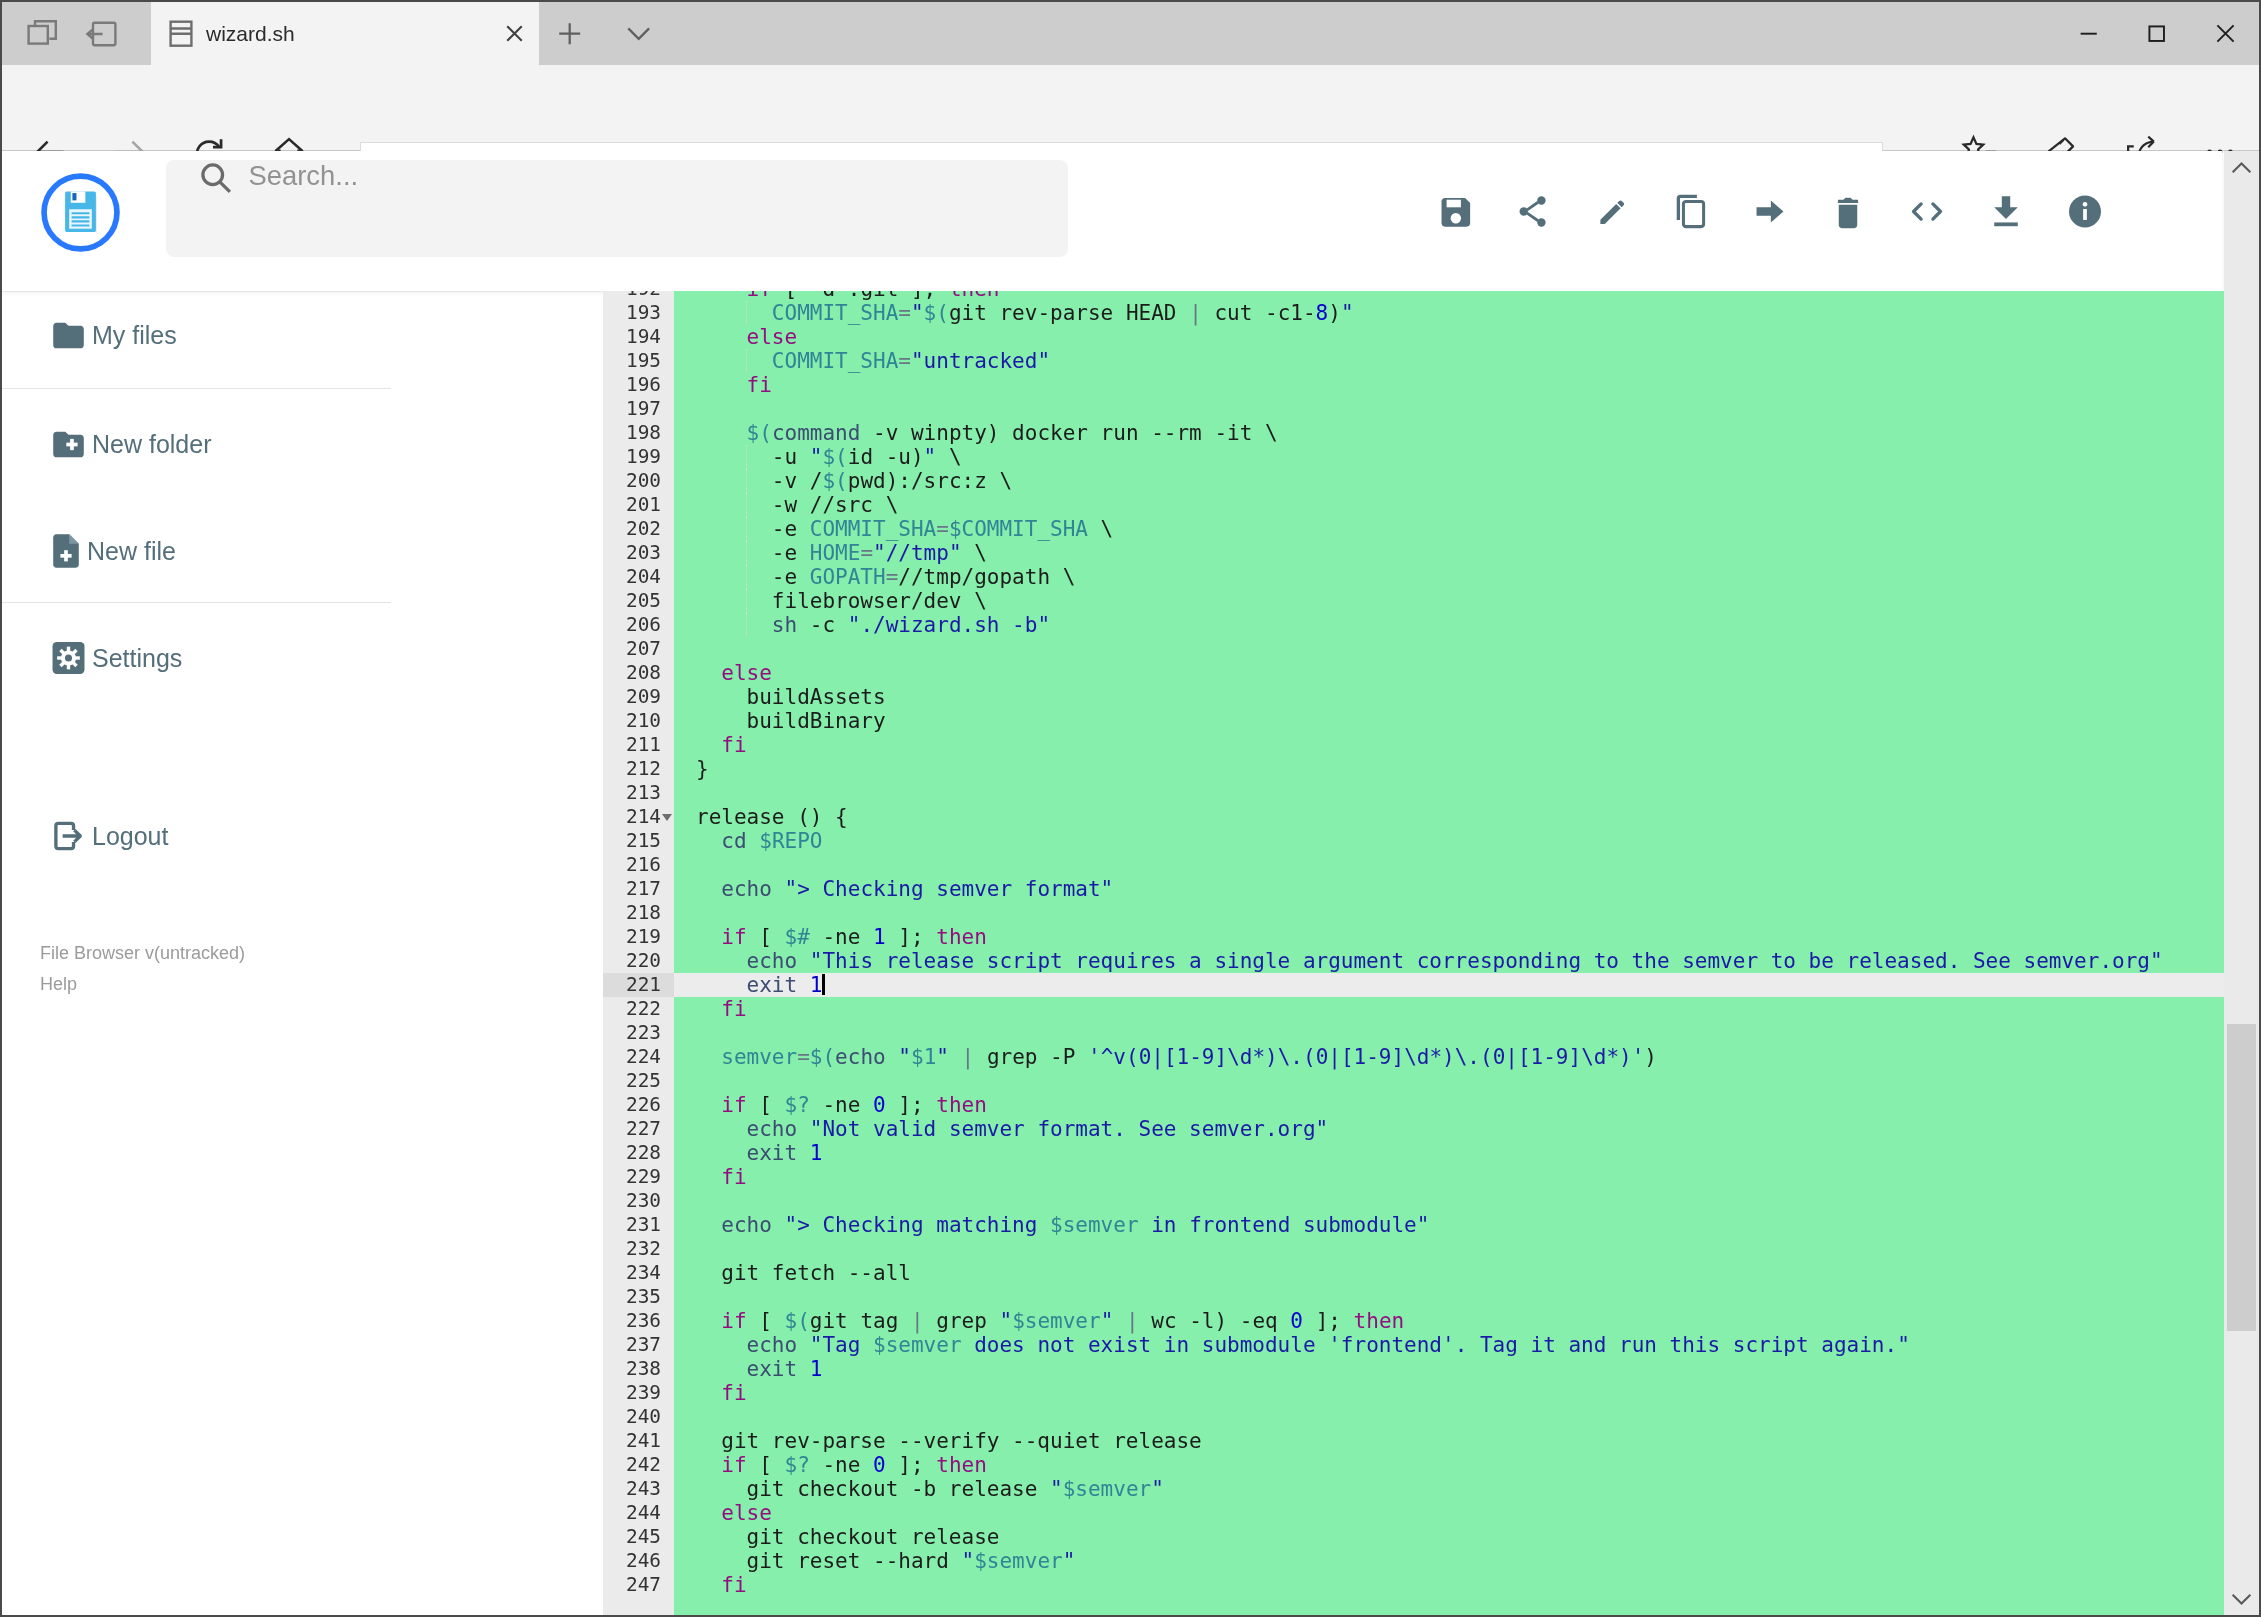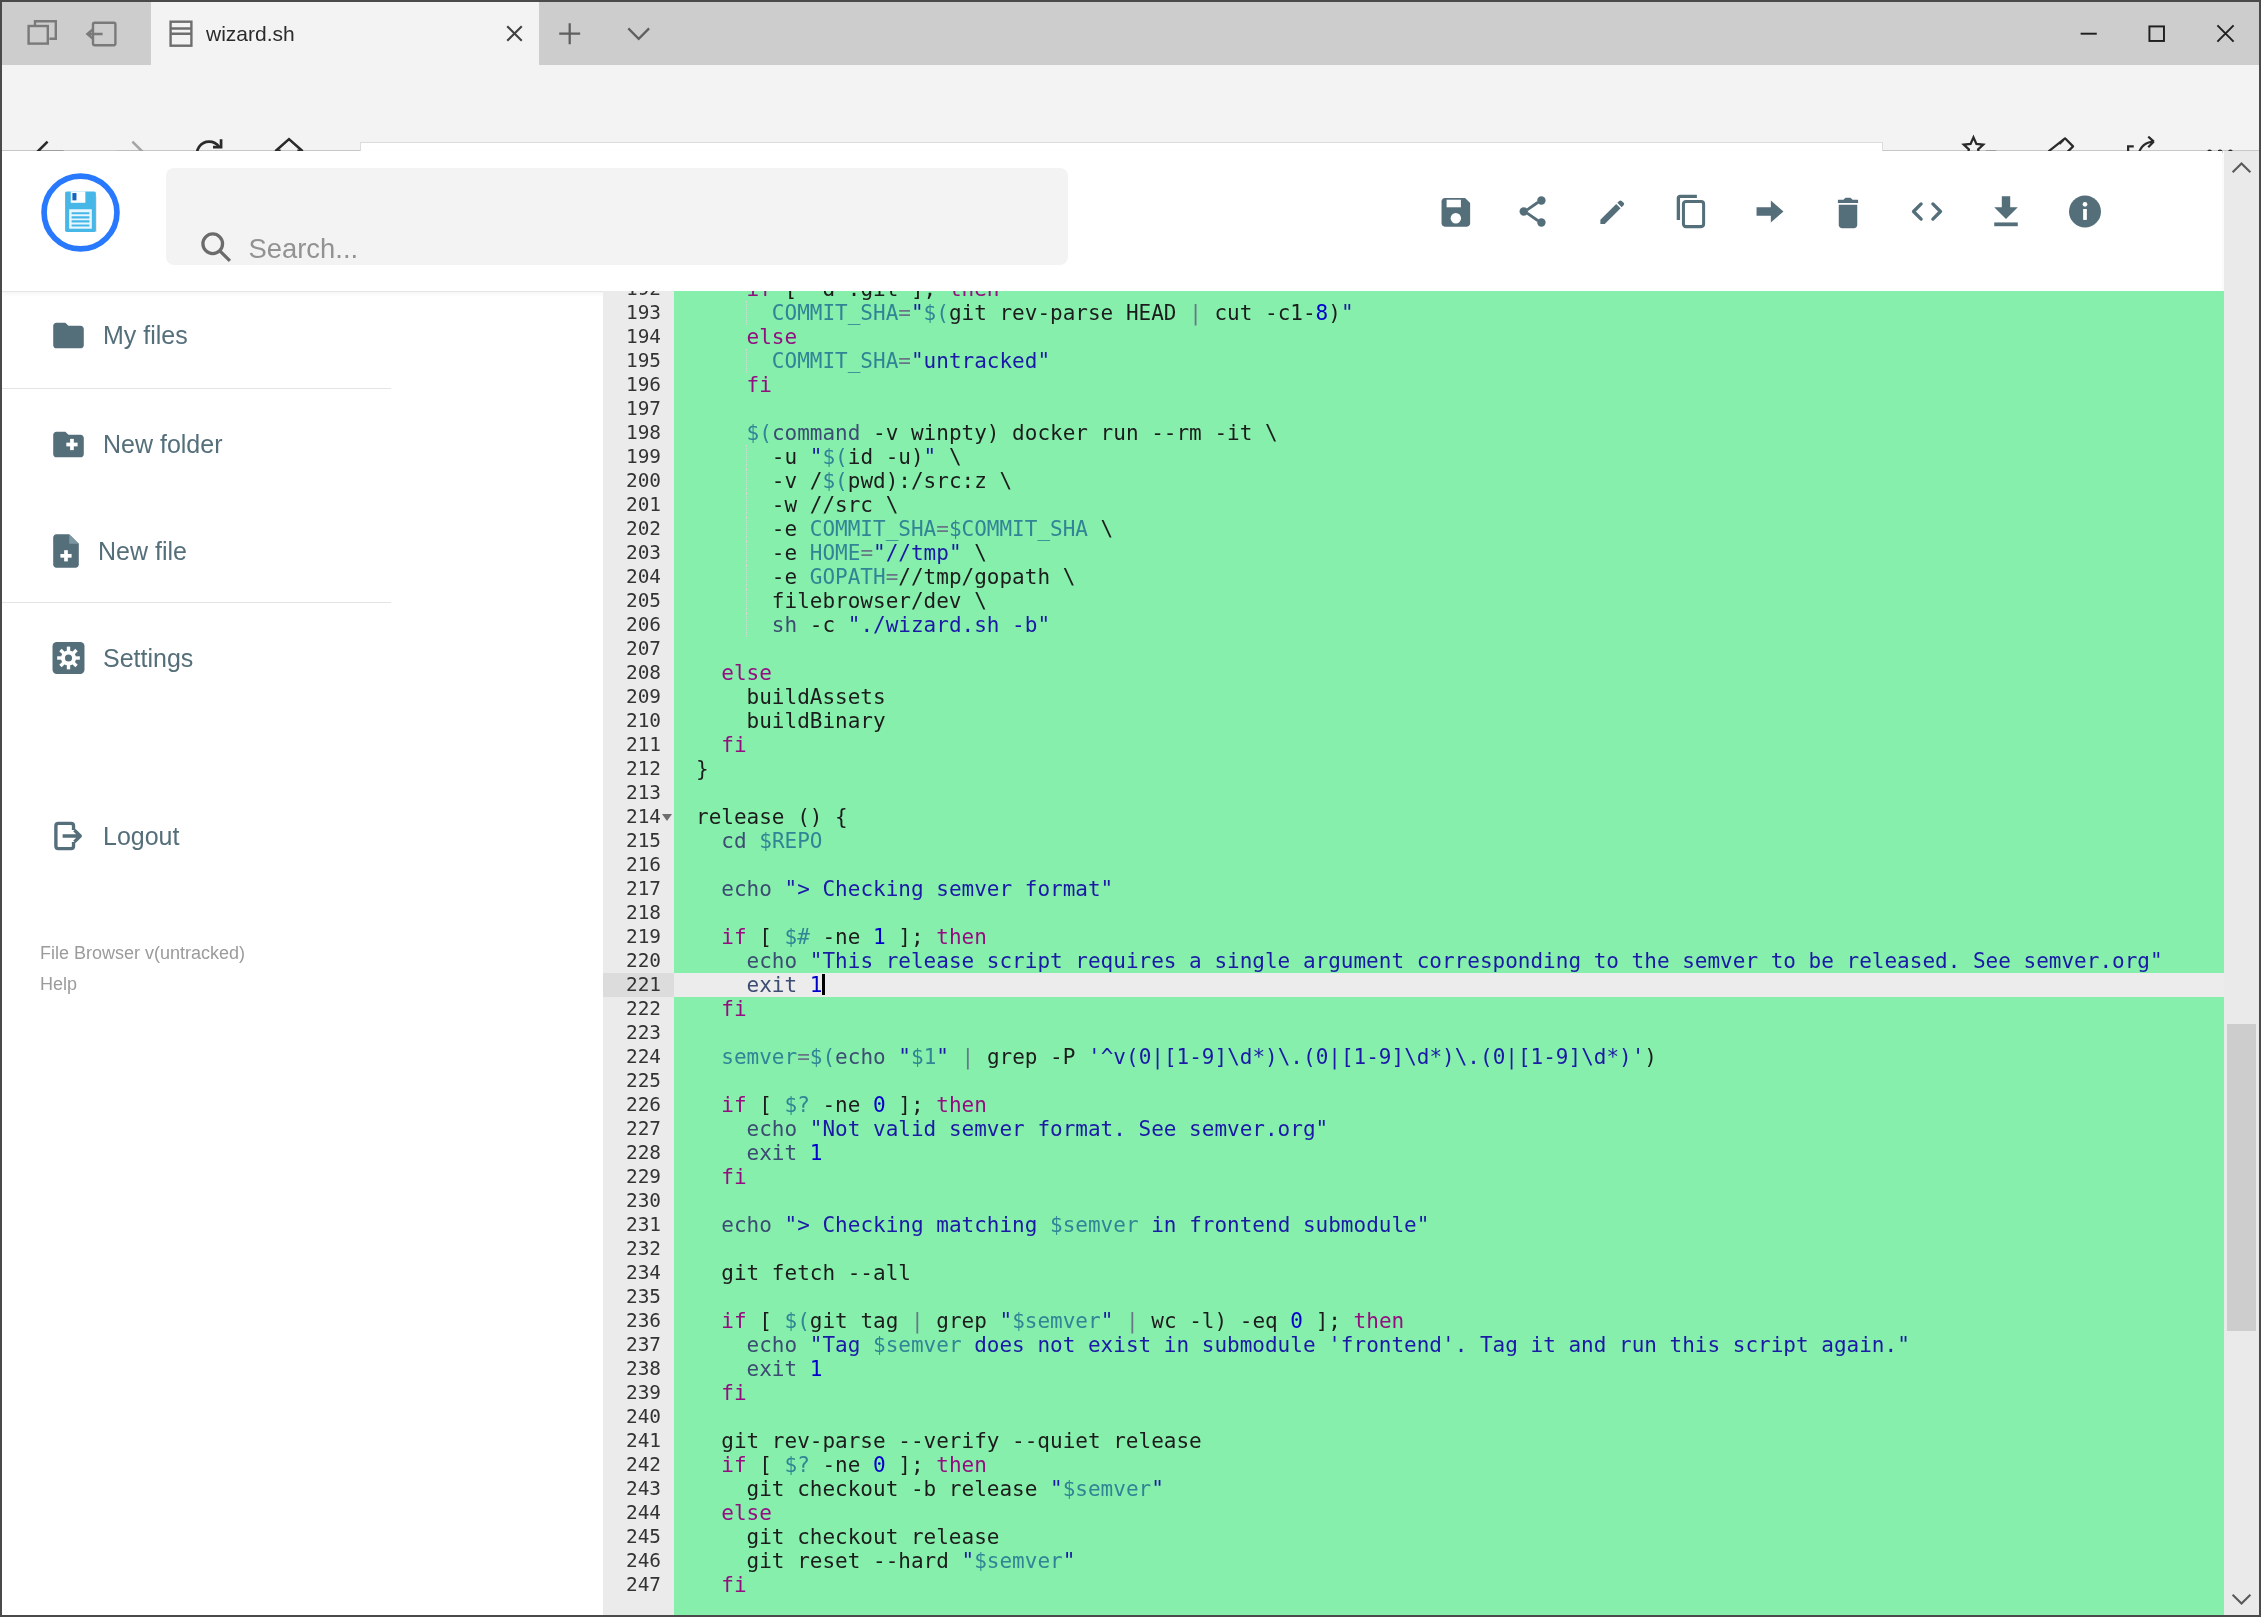--- a/index.html
+++ b/index.html
@@ -19,29 +19,29 @@
   #navbar{position:absolute;left:0;top:63px;right:0;height:86px;background:#f3f3f3;border-bottom:1.6px solid #c9c9c9;box-sizing:border-box;}
   .navic{position:absolute;top:87px;transform:translate(-50%,-50%);}
   #addressbar{position:absolute;left:358px;top:77px;width:1523px;height:57px;background:#fff;border:1.6px solid #dcdcdc;box-sizing:border-box;display:flex;align-items:center;}
   #addressbar .sep{width:1.6px;height:37px;background:#d9d9d9;margin:0 11.3px 0 9.7px;}
   #url{font-size:22px;white-space:nowrap;flex:1;}
   #url .host{color:#2b2b2b;}
   #url .path{color:#8f8f8f;}
   
   #appheader{position:absolute;left:0;top:149px;right:37px;height:140px;background:#fff;border-bottom:0.8px solid #e6e6e6;box-shadow:0 1.6px 4.8px rgba(0,0,0,.06);}
   #logo{position:absolute;left:38px;top:21px;}
-  #search{position:absolute;left:164px;top:17px;width:902px;height:97px;background:#f3f3f3;border-radius:8px;display:flex;align-items:flex-end;}
+  #search{position:absolute;left:164px;top:9px;width:902px;height:97px;background:#f3f3f3;border-radius:8px;display:flex;align-items:flex-start;}
   #search .ph{font-size:27.4px;color:#929292;margin-left:14.5px;}
   #search svg{margin-left:32px;}
   .act{position:absolute;top:42px;width:37px;height:37px;transform:translateX(-50%);}
   
   #sidebar{position:absolute;left:0;top:289px;width:389px;bottom:0;}
   .sbitem{position:absolute;left:0;width:389px;height:45px;display:flex;align-items:center;transform:translateY(-50%);cursor:default;}
   .sbitem svg{margin-left:48px;}
-  .sbitem .lbl{margin-left:16px;font-size:25px;color:#546e7a;}
+  .sbitem .lbl{margin-left:5px;font-size:25px;color:#546e7a;}
   .sbdiv{position:absolute;left:0;width:389px;height:0.8px;background:#e4e4e4;}
   .sbfoot{position:absolute;left:38px;font-size:18px;color:#9b9b9b;}
   
   #editor{position:absolute;left:601px;top:289px;width:1623px;bottom:0;overflow:hidden;background:#86efac;}
   #gutterbg{position:absolute;left:0;top:0;bottom:0;width:71px;background:#ebebeb;}
   #lines{position:absolute;left:0;top:-13.7px;right:0;}
   .row{display:flex;height:24px;line-height:24px;}
   .gut{flex:none;width:58px;padding-right:13px;text-align:right;font-family:"DejaVu Sans Mono",monospace;font-size:19.4px;color:#333;position:relative;}
   .cod{flex:1;padding-left:22px;white-space:pre;font-family:"DejaVu Sans Mono",monospace;font-size:21px;position:relative;}
   .guide{position:absolute;left:72px;top:0;bottom:0;border-left:1.6px dotted #d8d8d8;}

